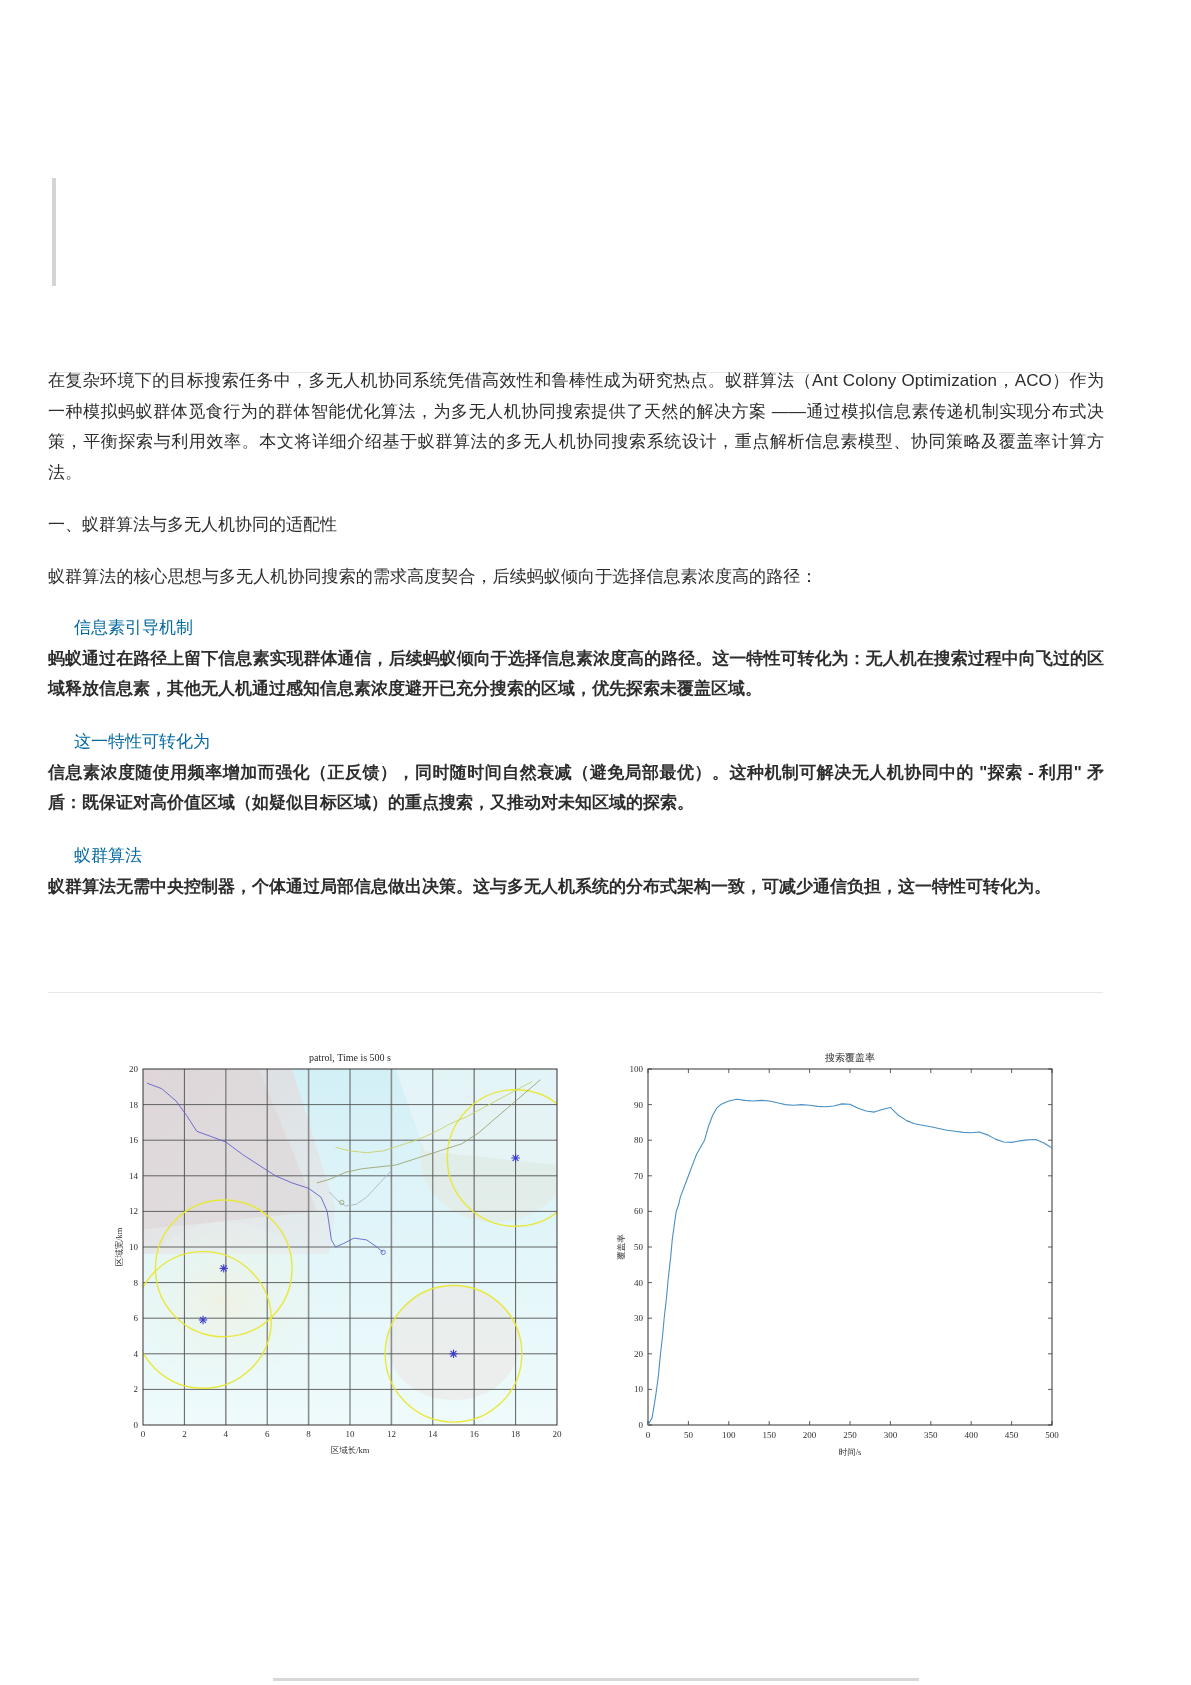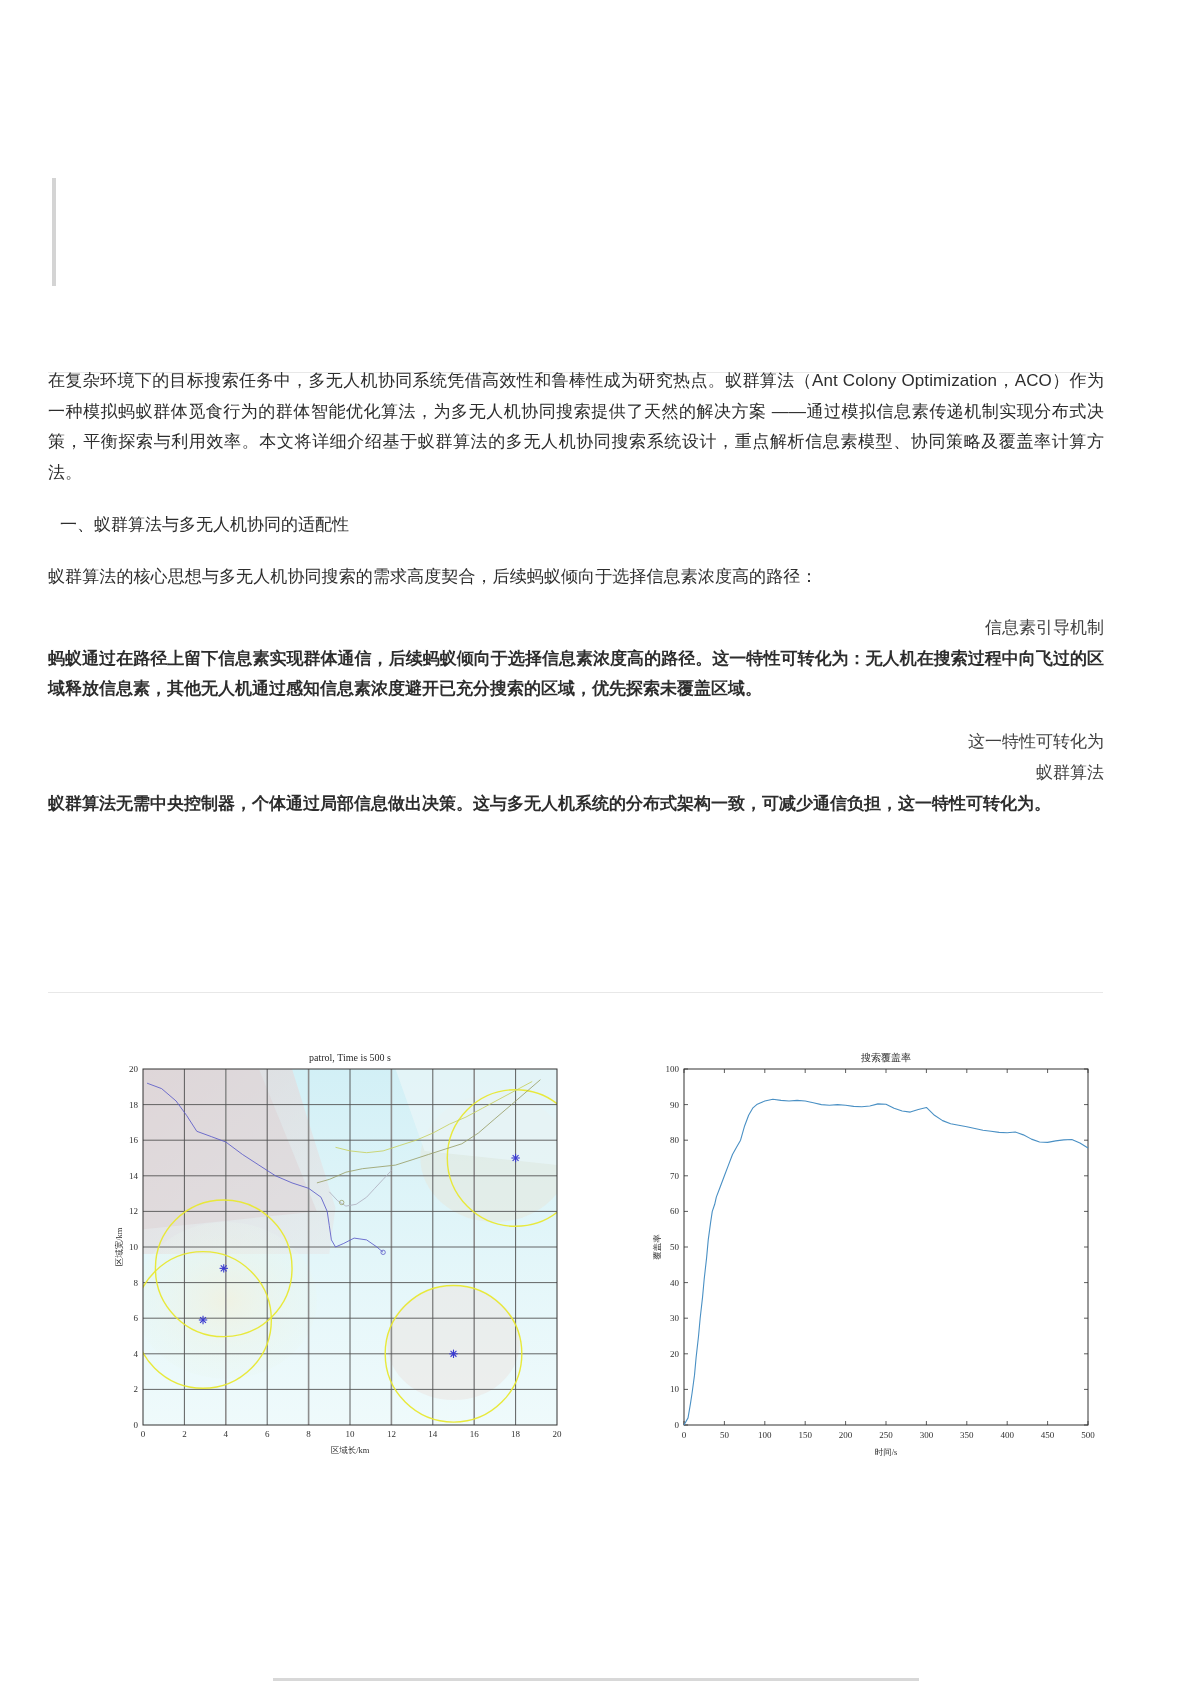--- a/index.html
+++ b/index.html
@@ -73,31 +73,30 @@
     text-align: justify;
     letter-spacing: 0.1px;
   }
   .para.first {
     margin-bottom: 22px;
   }
   .heading {
     font-size: 17px;
     line-height: 30px;
     color: #2d2d2d;
-    margin: 0 0 22px 12px;
+    margin: 0 0 22px 0;
     font-weight: 400;
   }
   .sub-heading {
     font-size: 17px;
     line-height: 30px;
-    color: #404040;
+    color: #0369a1;
     margin: 0 0 1px 0;
     padding-left: 26px;
     font-weight: 400;
-    text-align: right;
   }
   .sub-body {
     font-size: 17px;
     line-height: 30.5px;
     color: #2d2d2d;
     margin: 0 0 22px 0;
     text-align: justify;
     font-weight: bold;
   }
   .sub-body.last { margin-bottom: 0; }
@@ -119,21 +118,21 @@
     top: 1035px;
     width: 1191px;
     height: 430px;
   }
   .fig {
     position: absolute;
     top: 0;
     margin-top: 10px;
   }
   .fig-left  { left: 110px; width: 455px; height: 420px; }
-  .fig-right { left: 646px; width: 450px; height: 420px; }
+  .fig-right { left: 610px; width: 450px; height: 420px; }
 
   svg { display: block; }
   .svg-title {
     font-family: "Liberation Serif", "DejaVu Serif", serif;
     font-size: 10px;
     fill: #2a2a2a;
   }
   .svg-tick {
     font-family: "Liberation Serif", "DejaVu Serif", serif;
     font-size: 9px;
@@ -172,20 +171,21 @@
     <p class="para first">在复杂环境下的目标搜索任务中，多无人机协同系统凭借高效性和鲁棒性成为研究热点。蚁群算法（Ant Colony Optimization，ACO）作为一种模拟蚂蚁群体觅食行为的群体智能优化算法，为多无人机协同搜索提供了天然的解决方案 ——通过模拟信息素传递机制实现分布式决策，平衡探索与利用效率。本文将详细介绍基于蚁群算法的多无人机协同搜索系统设计，重点解析信息素模型、协同策略及覆盖率计算方法。</p>
 
     <p class="heading">一、蚁群算法与多无人机协同的适配性</p>
 
     <p class="para">蚁群算法的核心思想与多无人机协同搜索的需求高度契合，后续蚂蚁倾向于选择信息素浓度高的路径：</p>
 
     <p class="sub-heading">信息素引导机制</p>
     <p class="sub-body">蚂蚁通过在路径上留下信息素实现群体通信，后续蚂蚁倾向于选择信息素浓度高的路径。这一特性可转化为：无人机在搜索过程中向飞过的区域释放信息素，其他无人机通过感知信息素浓度避开已充分搜索的区域，优先探索未覆盖区域。</p>
 
     <p class="sub-heading">这一特性可转化为</p>
+    <p class="sub-body">信息素浓度随使用频率增加而强化（正反馈），同时随时间自然衰减（避免局部最优）。这种机制可解决无人机协同中的 "探索 - 利用" 矛盾：既保证对高价值区域（如疑似目标区域）的重点搜索，又推动对未知区域的探索。</p>
 
     <p class="sub-heading">蚁群算法</p>
     <p class="sub-body last">蚁群算法无需中央控制器，个体通过局部信息做出决策。这与多无人机系统的分布式架构一致，可减少通信负担，这一特性可转化为。</p>
   </div>
 
   <div class="hr-fig"></div>
 
   <div class="figures">
 
     <div class="fig fig-left">

